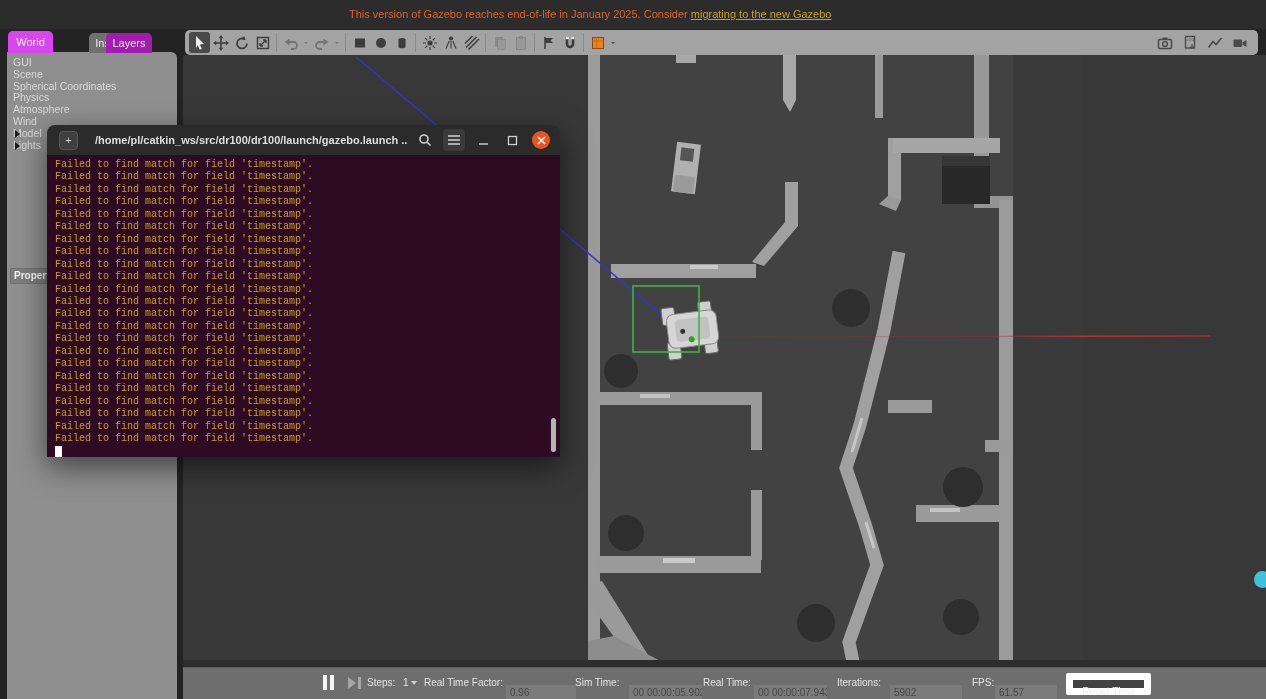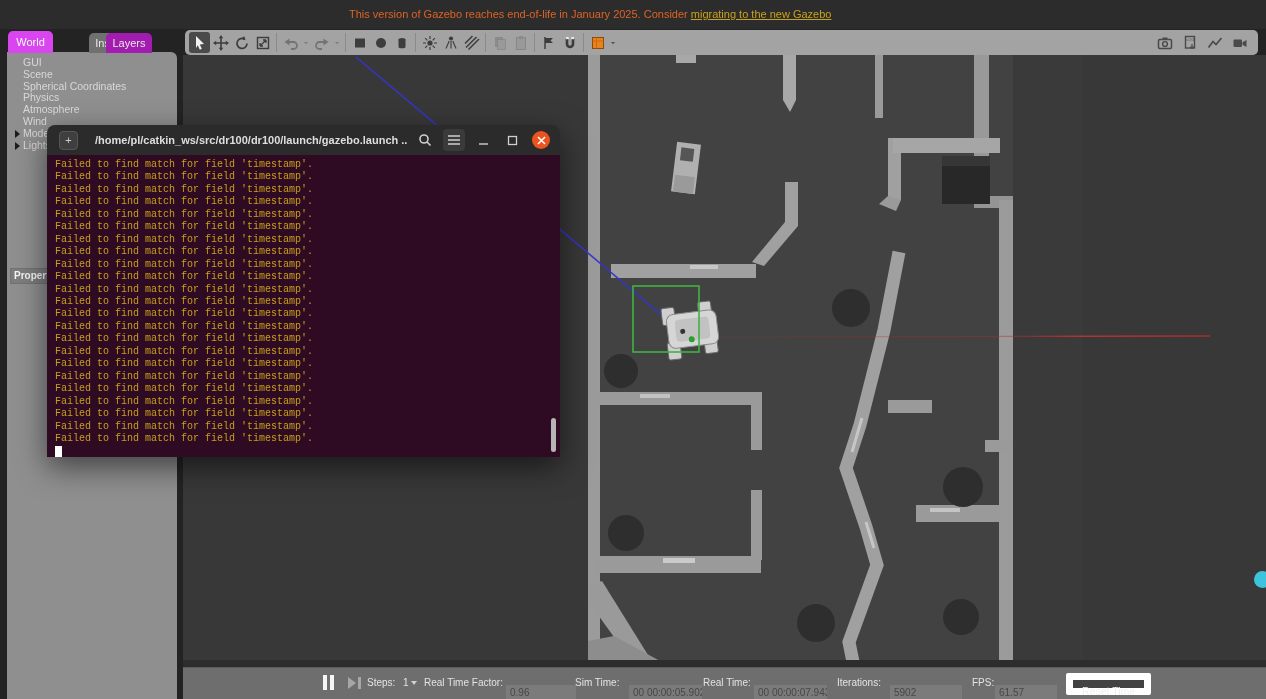--- a/index.html
+++ b/index.html
@@ -33,21 +33,21 @@
   .tbtn.active { background:#4a4a4a; }
   .tbtn.dim { opacity:.45; }
   .tbtn.caret { width:10px; }
   .tsep { width:1px; height:19px; background:#8a8a8a; margin:0 3px; flex:0 0 auto; }
   #toolbar-spacer { flex:1 1 auto; }
 
   
   #left-panel { position:absolute; left:7px; top:52px; width:170px; height:647px;
                 background:#8f8f8f; border-radius:0 6px 0 0; z-index:3; }
   #scene-tree { padding-top:5px; }
-  .tree-item { position:relative; padding-left:16px; height:11.8px; line-height:11.8px;
+  .tree-item { position:relative; padding-left:6px; height:11.8px; line-height:11.8px;
                font-size:10.5px; color:#d8d8d8; white-space:nowrap; }
   .tree-arrow { position:absolute; left:8px; top:2px; width:0; height:0;
                 border-left:5px solid #1c1c1c; border-top:4px solid transparent;
                 border-bottom:4px solid transparent; }
   #property-header { position:absolute; left:3px; top:216px; width:53px; height:16px;
                      background:#7d7d7d; border:1px solid #737373; color:#f4f4f4;
                      font-size:10px; font-weight:bold; line-height:14px; padding-left:3px; }
 
   
   #viewport { position:absolute; left:183px; top:55px; width:1083px; height:612px;

